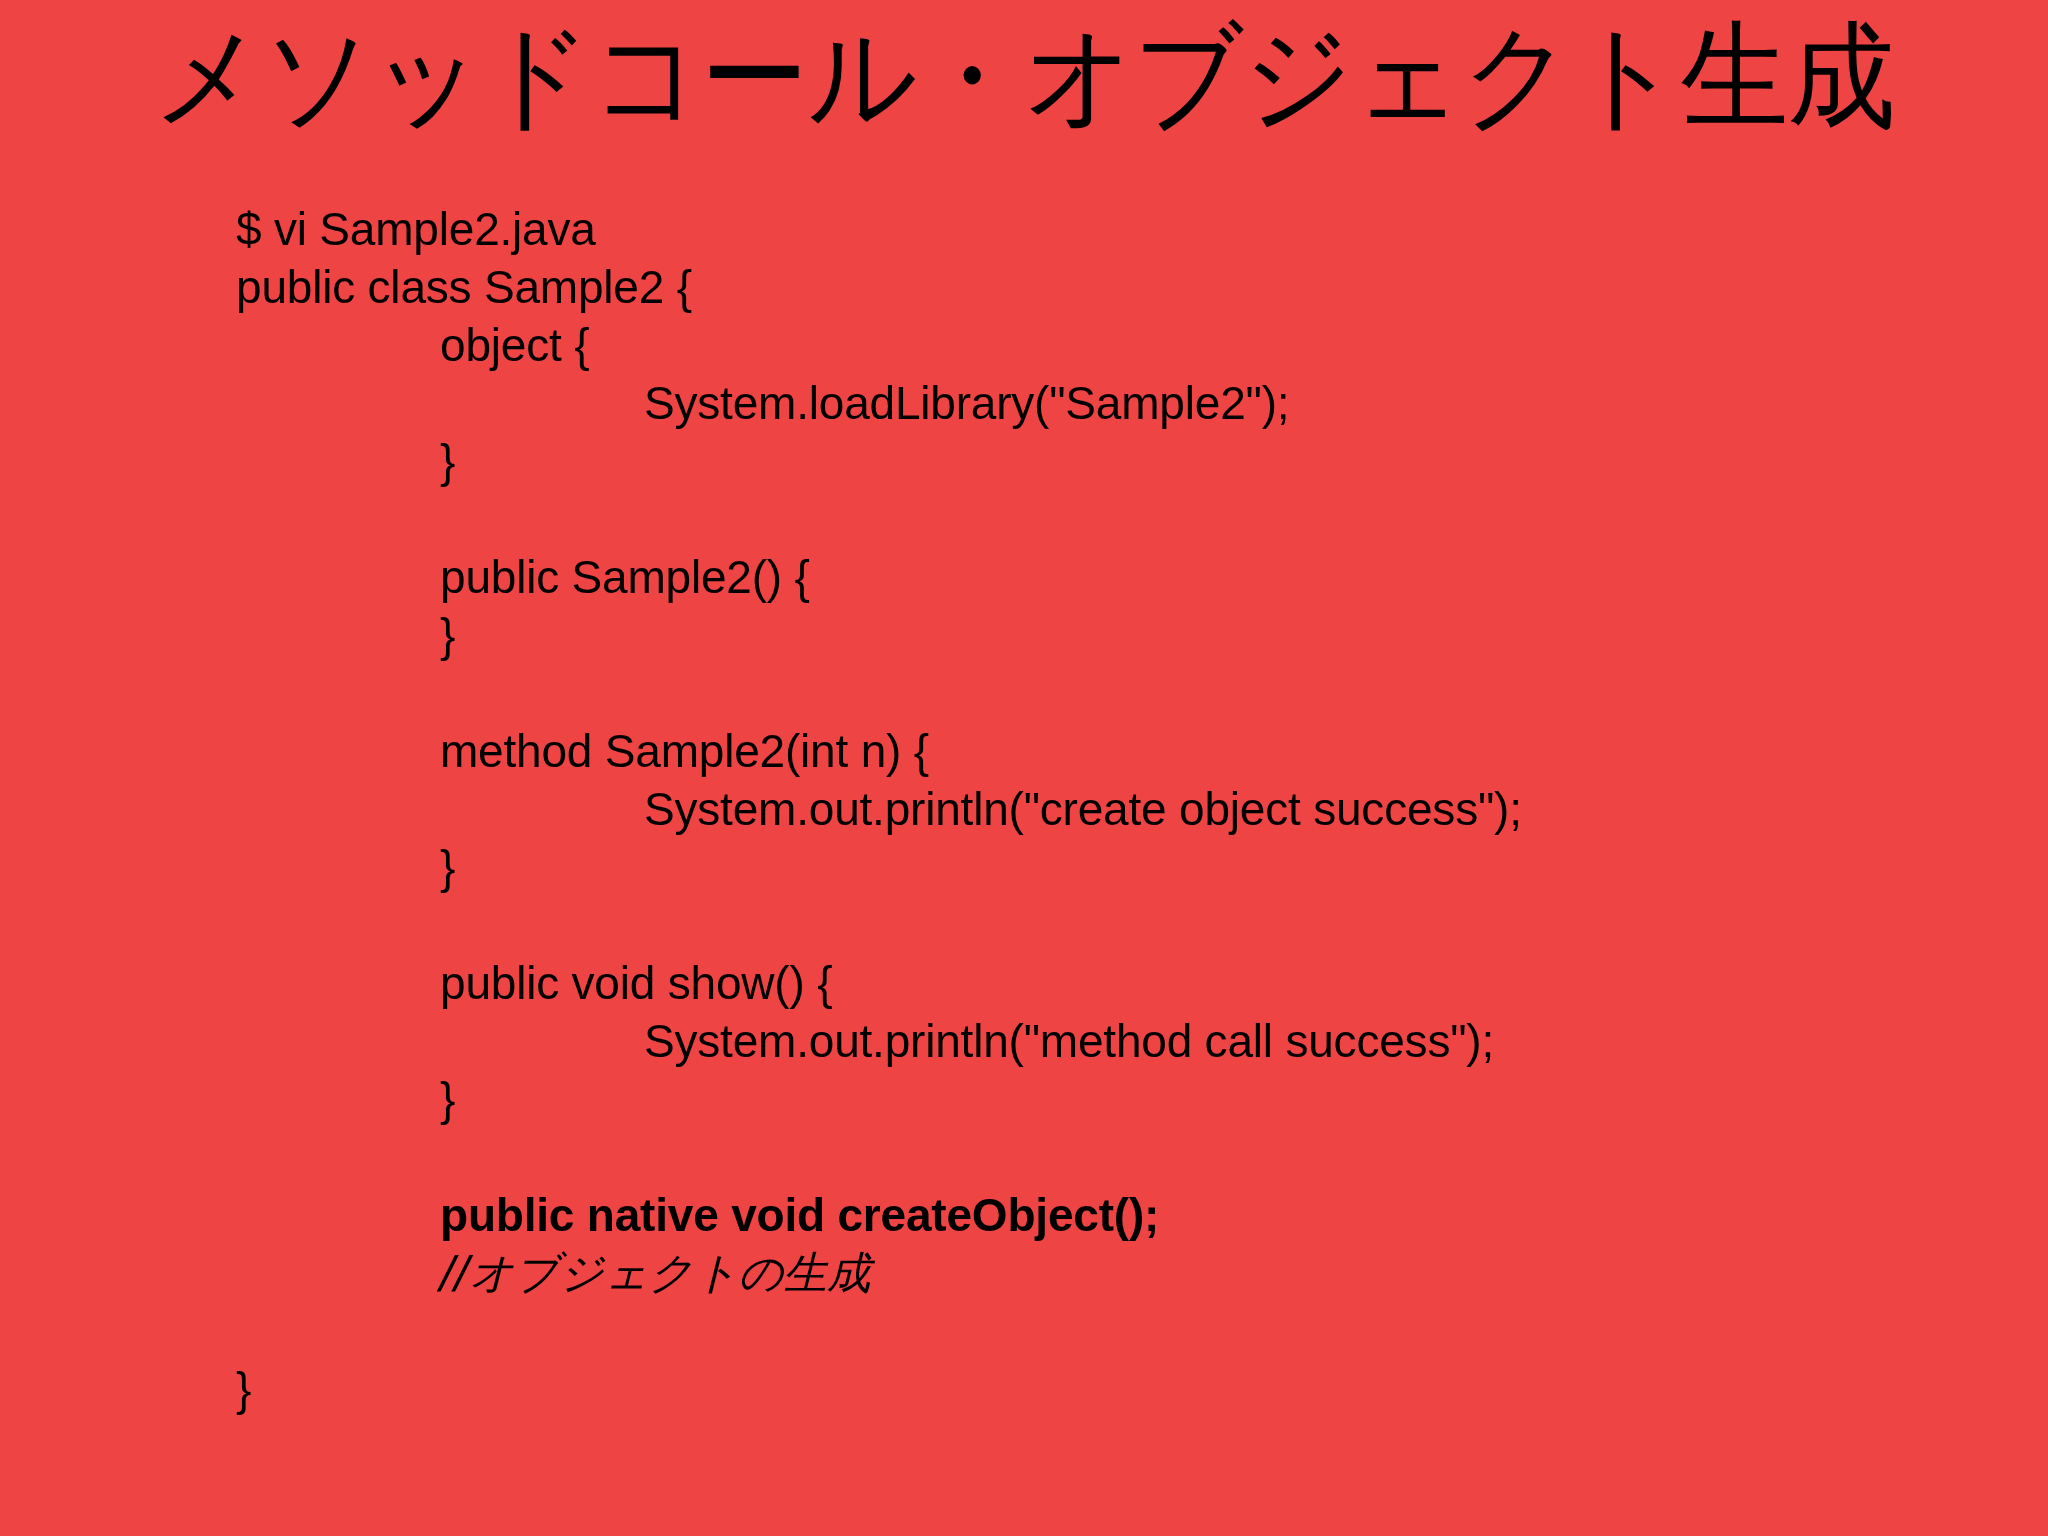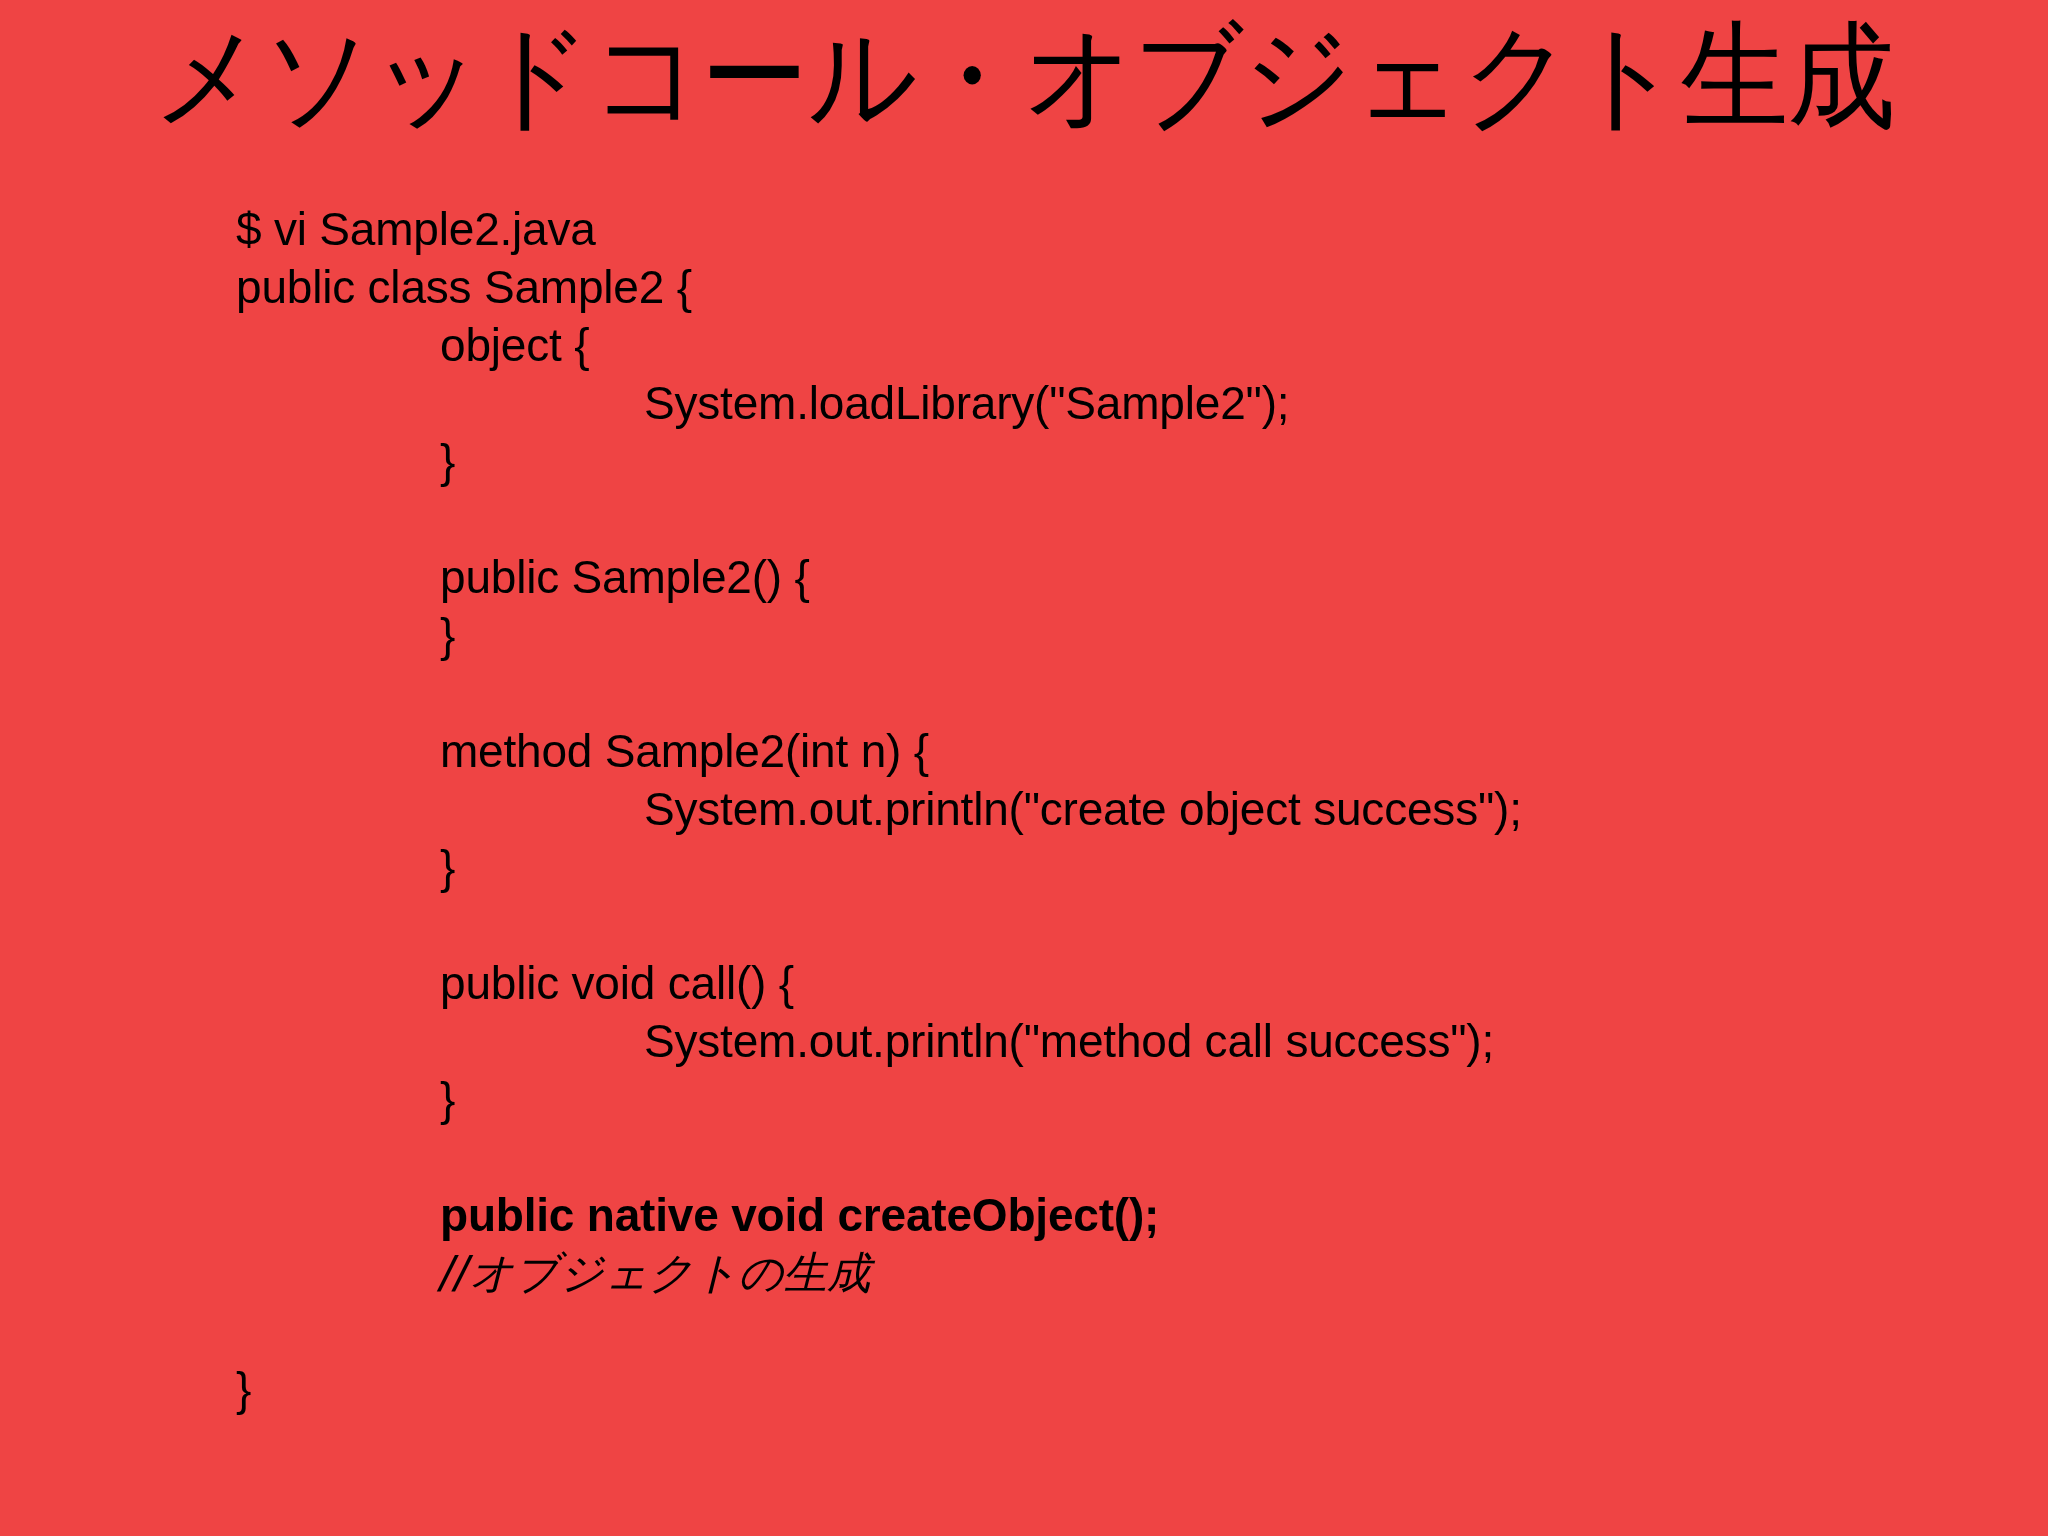--- a/index.html
+++ b/index.html
@@ -81,21 +81,21 @@
       <div class="code-line ind-2">System.loadLibrary("Sample2");</div>
       <div class="code-line ind-1">}</div>
       <div class="code-line ind-0 blank"></div>
       <div class="code-line ind-1">public Sample2() {</div>
       <div class="code-line ind-1">}</div>
       <div class="code-line ind-0 blank"></div>
       <div class="code-line ind-1">method Sample2(int n) {</div>
       <div class="code-line ind-2">System.out.println("create object success");</div>
       <div class="code-line ind-1">}</div>
       <div class="code-line ind-0 blank"></div>
-      <div class="code-line ind-1">public void call() {</div>
+      <div class="code-line ind-1">public void show() {</div>
       <div class="code-line ind-2">System.out.println("method call success");</div>
       <div class="code-line ind-1">}</div>
       <div class="code-line ind-0 blank"></div>
       <div class="code-line ind-1 bold">public native void createObject();</div>
       <div class="code-line ind-1 comment">//オブジェクトの生成</div>
       <div class="code-line ind-0 blank"></div>
       <div class="code-line ind-0">}</div>
     </div>
 
 </div>

